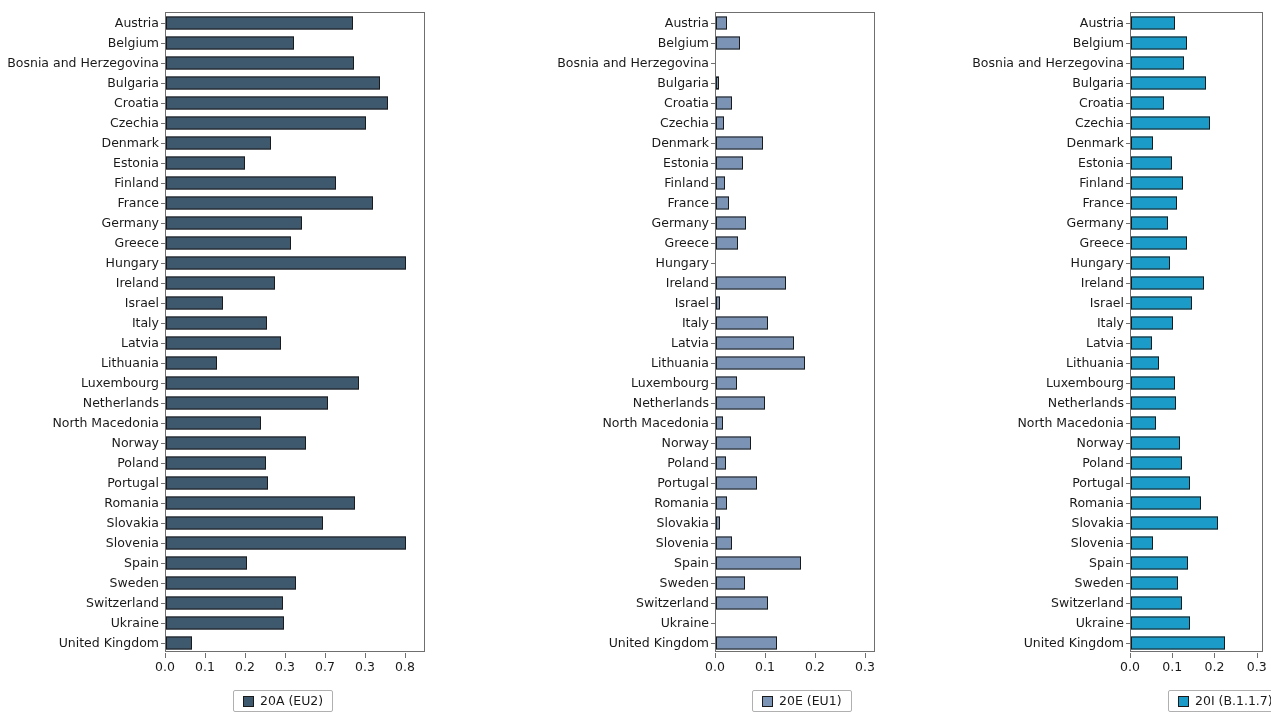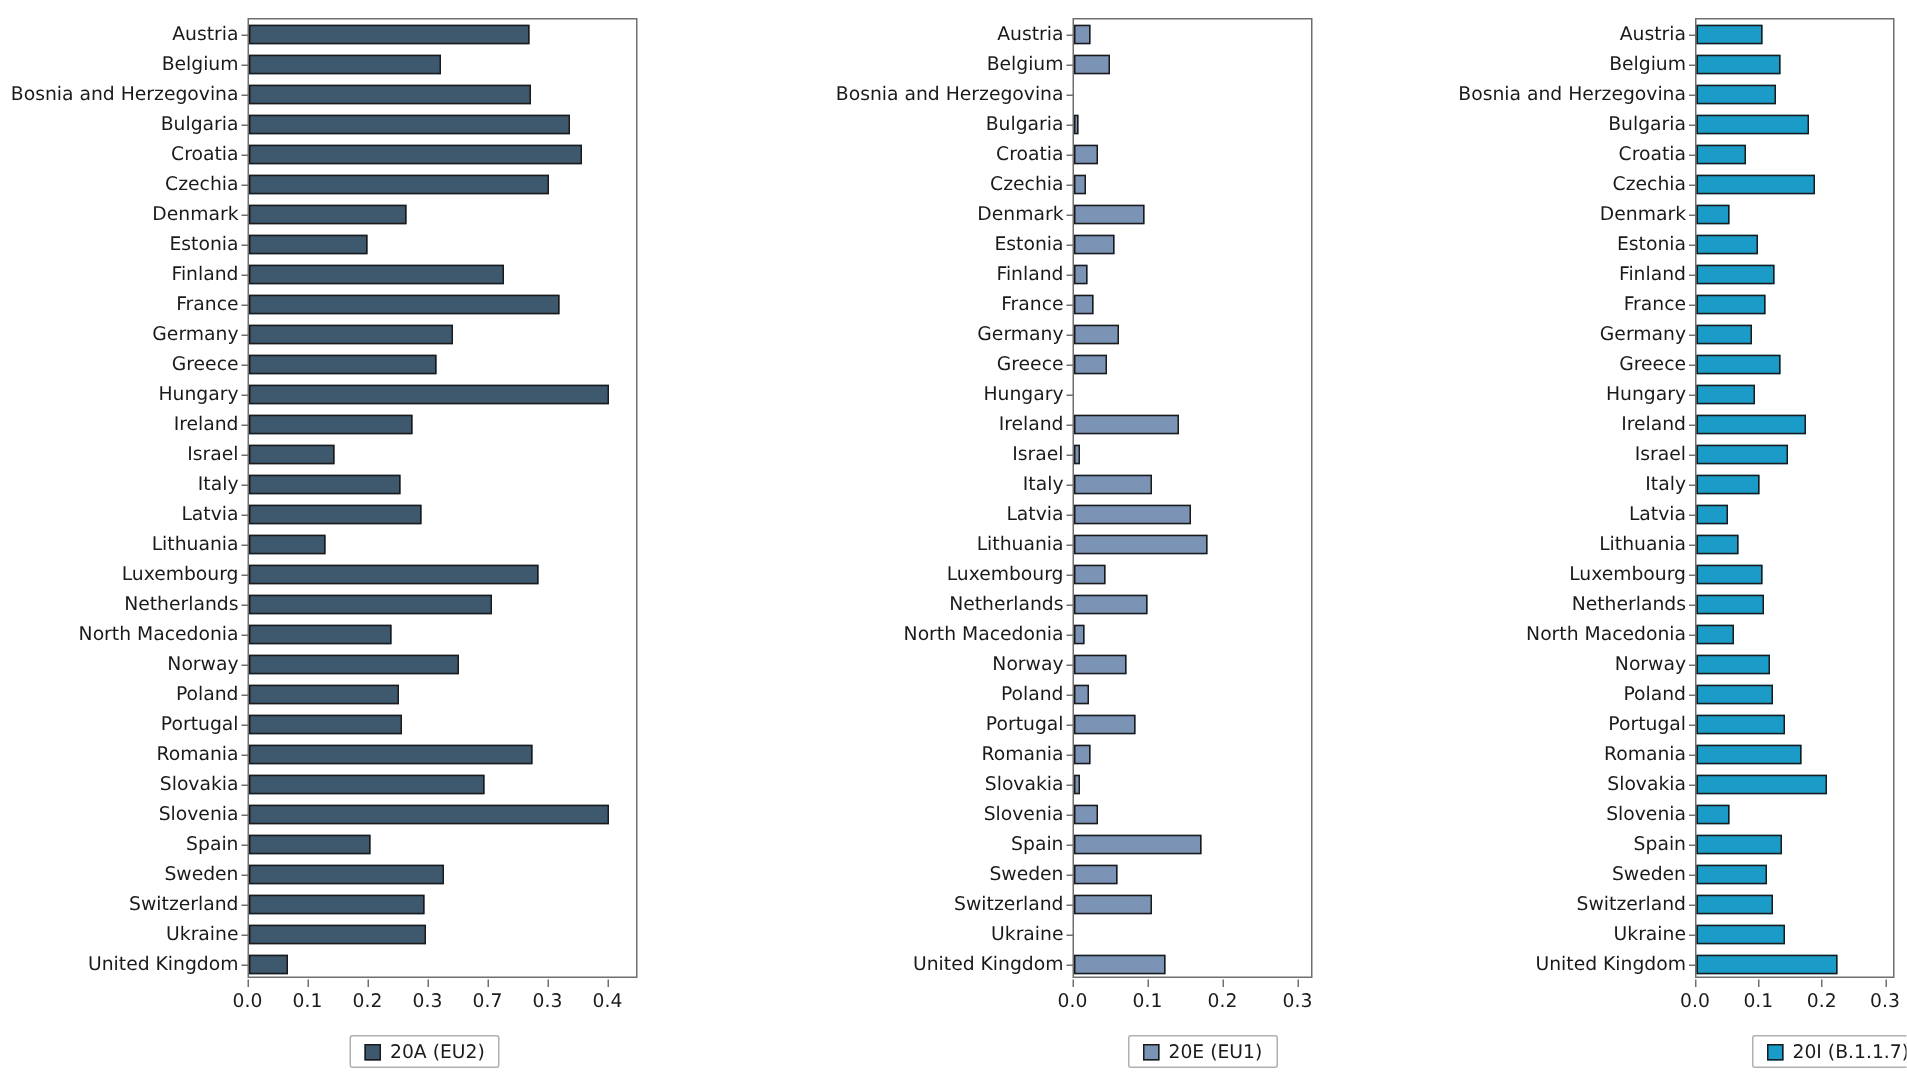--- a/index.html
+++ b/index.html
@@ -330,21 +330,21 @@
         <div class="xtick" style="left: 160px;">
           <span class="tline"></span>
           <span class="tlabel">0.7</span>
         </div>
         <div class="xtick" style="left: 200px;">
           <span class="tline"></span>
           <span class="tlabel">0.3</span>
         </div>
         <div class="xtick" style="left: 240px;">
           <span class="tline"></span>
-          <span class="tlabel">0.4</span>
+          <span class="tlabel">0.8</span>
         </div>
       </div>
     <div class="legend">
       <span class="legend-swatch" style="background: rgb(62, 88, 110);"></span>
       <span class="legend-text">20A (EU2)</span>
     </div>
   </div>
 
   <div class="panel" id="panel-1">
     <div class="plot-area">

